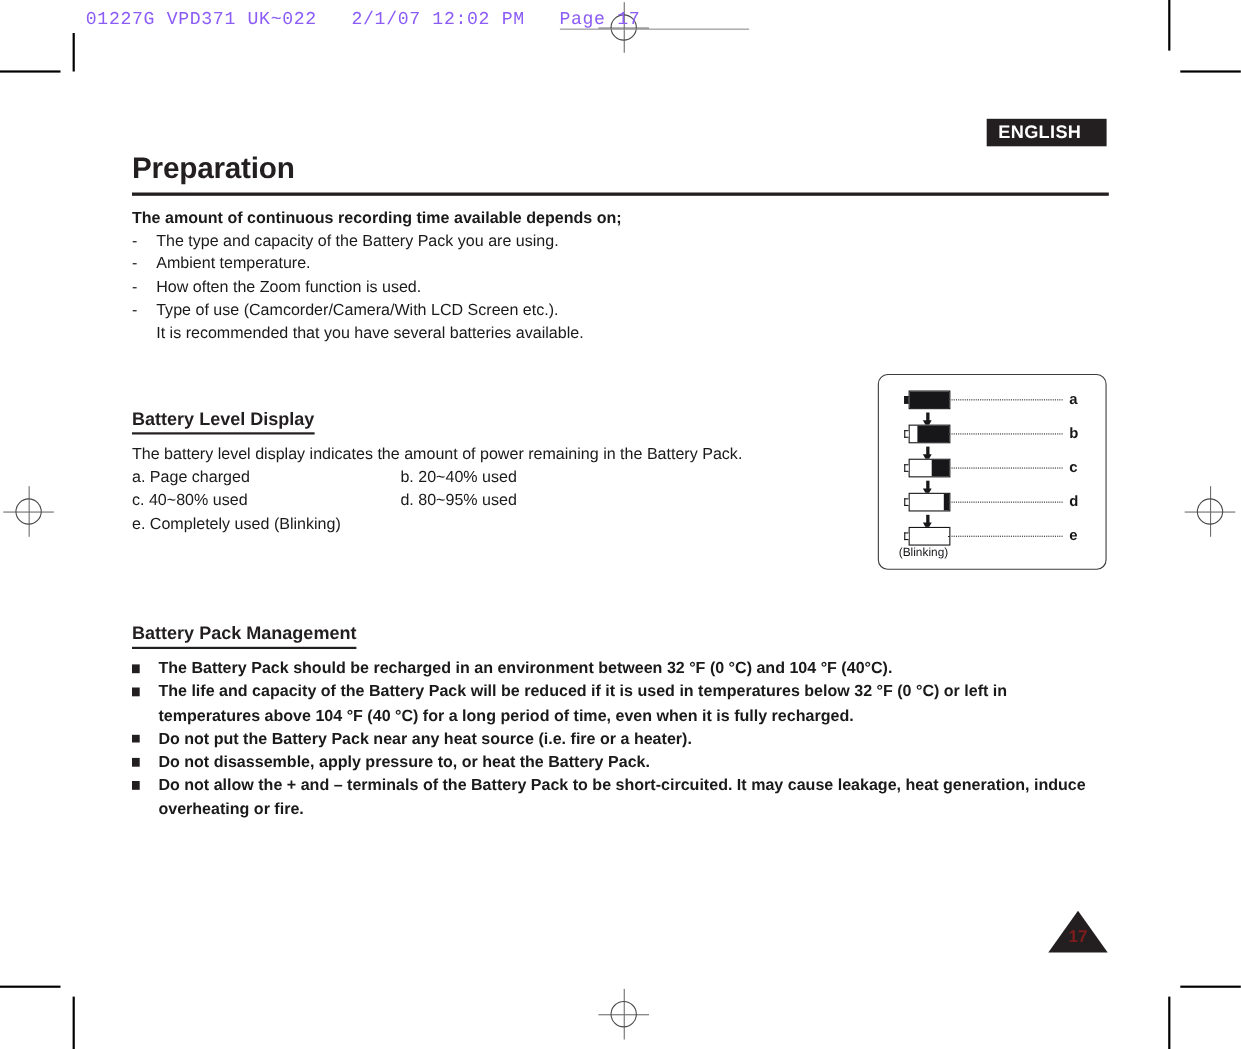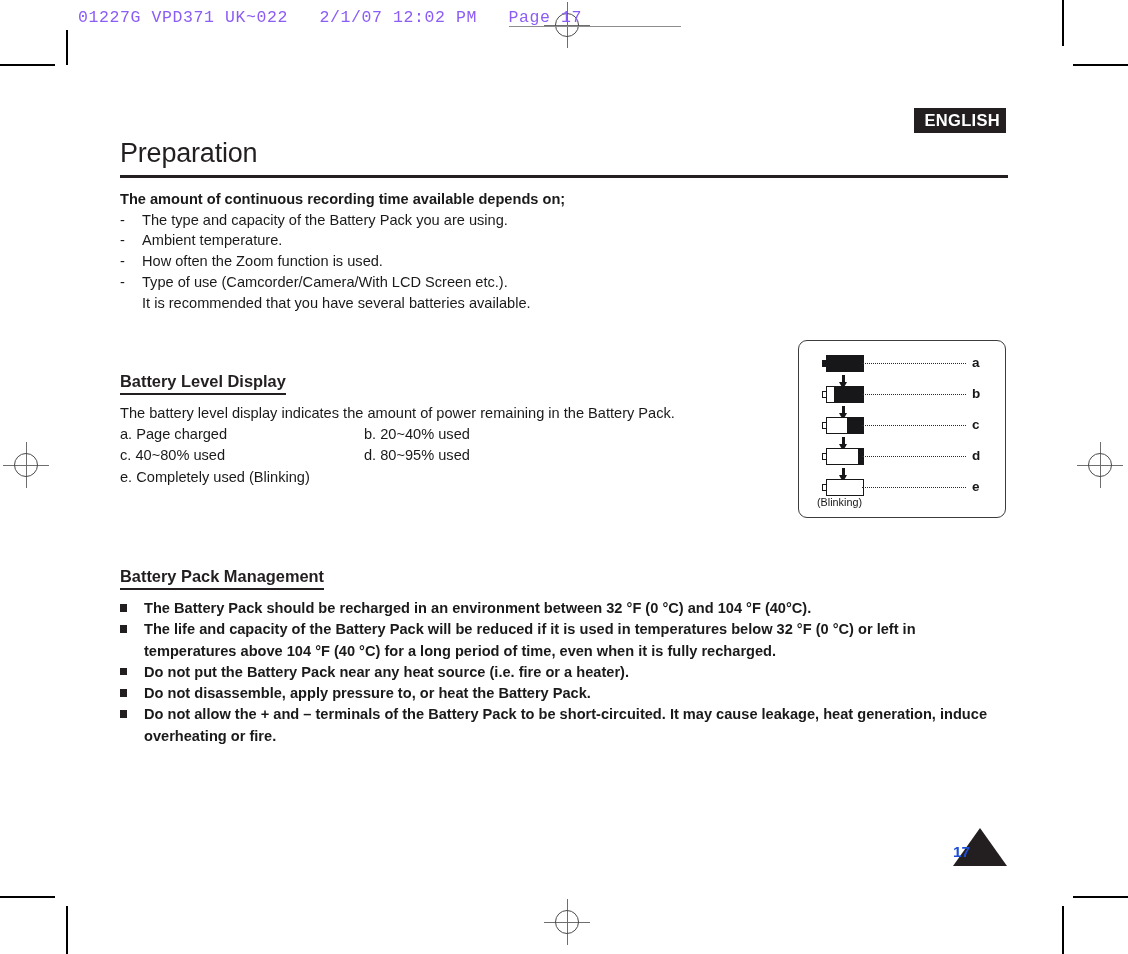--- a/index.html
+++ b/index.html
@@ -69,29 +69,29 @@
   .page { position: absolute; left: 0; top: 0; width: 1128px; height: 954px; }
 
   .lang-badge {
     position: absolute;
     right: 122px; top: 108px;
     background: #231f20;
     color: #ffffff;
     font-size: 16.5px;
     font-weight: bold;
     letter-spacing: 0.3px;
-    padding: 3px 6px 4px 11px;
+    padding: 3px 23px 4px 11px;
     line-height: 1.12;
   }
 
   .chapter-title {
     position: absolute;
     left: 120px; top: 138px;
     font-size: 27px;
-    font-weight: normal;
+    font-weight: bold;
     color: #231f20;
     letter-spacing: -0.2px;
   }
   .title-rule {
     position: absolute;
     left: 120px; top: 175px;
     width: 888px; height: 3.4px;
     background: #231f20;
   }
 
@@ -229,23 +229,24 @@
     left: 0; top: 0;
     width: 0; height: 0;
     border-left: 27px solid transparent;
     border-right: 27px solid transparent;
     border-bottom: 38px solid #231f20;
   }
   .pagenum .num {
     position: absolute;
     left: 0; top: 16px;
     width: 54px;
+    text-align: center;
     font-size: 15.5px;
     font-weight: bold;
-    color: #1d4ed8;
+    color: #7f1d1d;
     line-height: 1;
   }
 </style>
 </head>
 <body>
 
 <div class="page">
 
   <div class="crop-v" style="left:66px; top:30px; height:35px;"></div>
   <div class="crop-h" style="left:0px; top:64px; width:55px;"></div>

